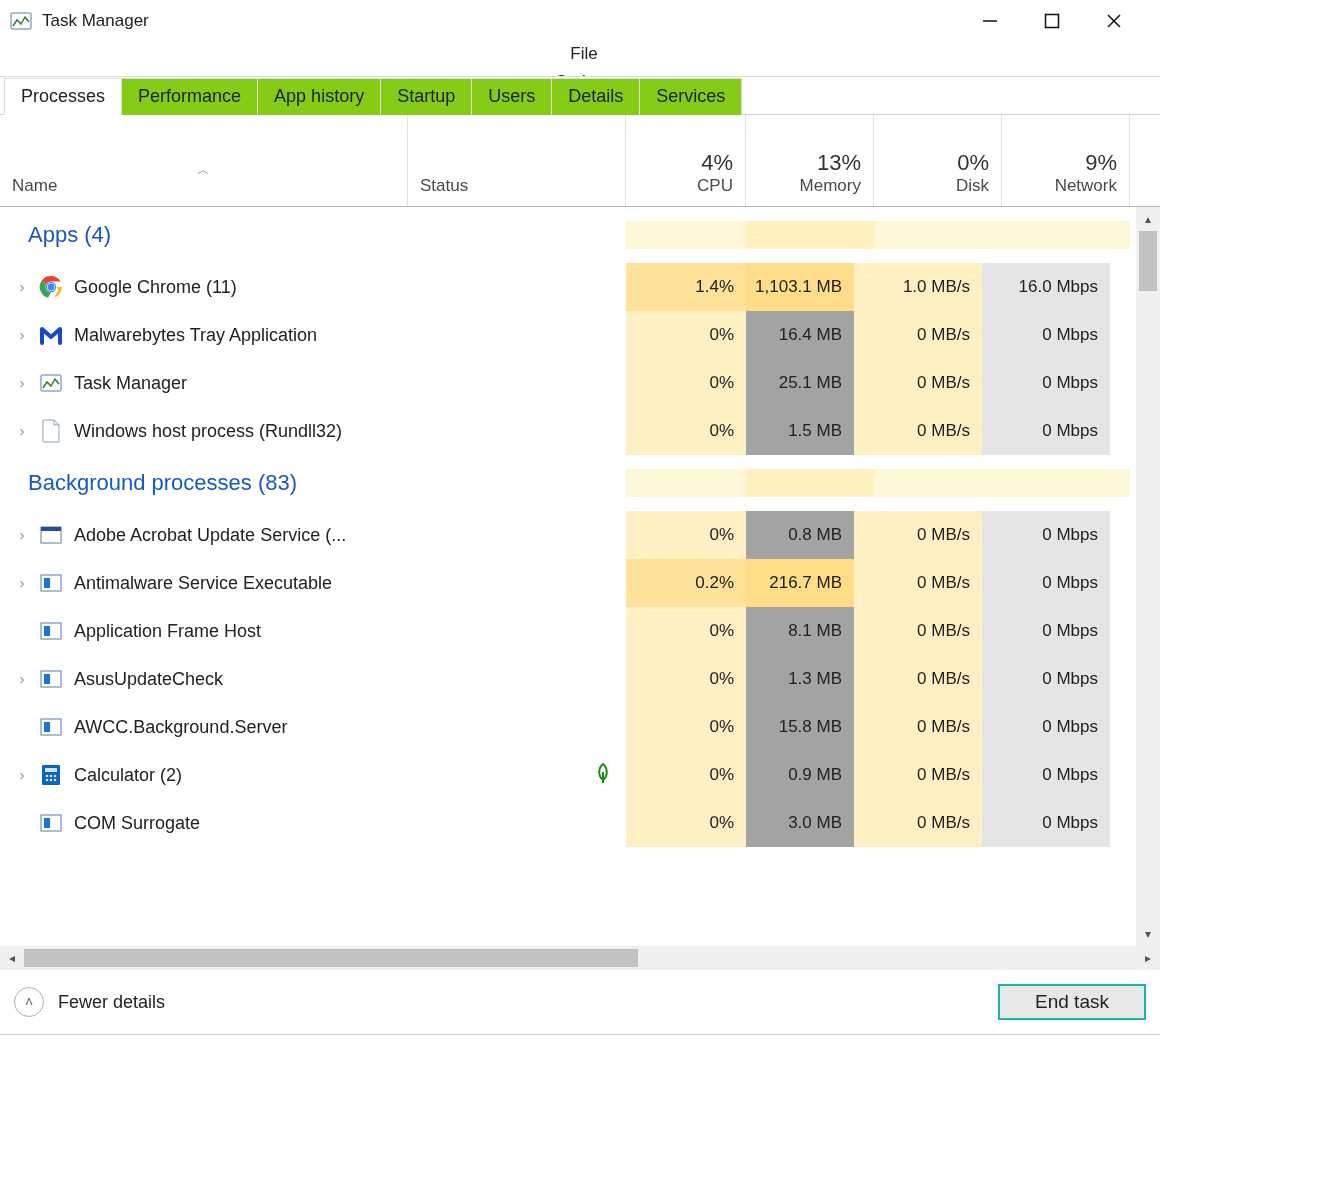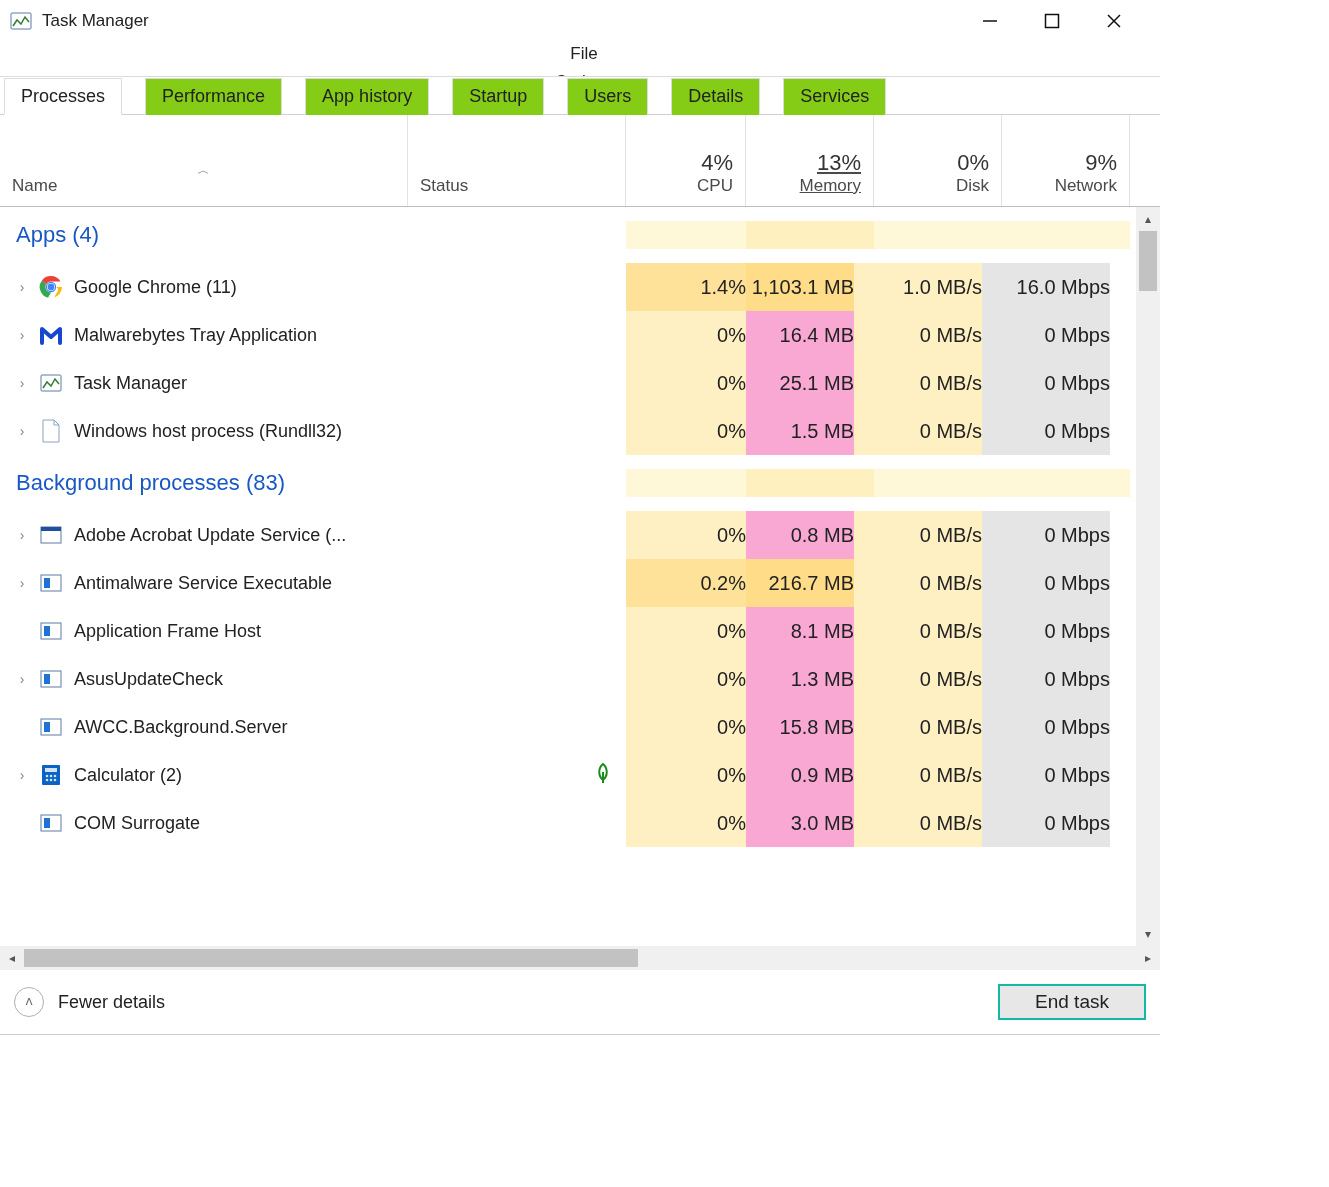--- a/index.html
+++ b/index.html
@@ -62,21 +62,20 @@
     flex-direction: column;
   }
   .menubar .menu-item { padding: 2px 8px; cursor: default; }
   
   .tabrow {
     display: flex;
     border-bottom: 1px solid #d0d0d0;
     background: #fff;
     border-top: 1px solid #dcdcdc;
     padding-left: 4px;
-    gap: 24px;
   }
   .tab {
     padding: 7px 16px;
     font-size: 18px;
     background: #84cc16;
     border: 1px solid #dcdcdc;
     border-bottom: none;
     margin-right: -1px;
     position: relative;
     top: 1px;
@@ -97,41 +96,41 @@
     display: flex;
     flex-direction: column;
     justify-content: flex-end;
     padding: 8px 12px 10px 12px;
     font-size: 17px;
     color: #4a4a4a;
   }
   .col-name  { width: 408px; }
   .col-status{ width: 218px; }
   .col-cpu   { width: 120px; text-align: right; align-items:flex-end;}
-  .col-mem   { width: 128px; text-align: right; align-items:flex-end;text-decoration:underline;}
+  .col-mem   { width: 128px; text-align: right; align-items:flex-end;}
   .col-disk  { width: 128px; text-align: right; align-items:flex-end;}
   .col-net   { width: 128px; text-align: right; align-items:flex-end; border-right:1px solid #e3e3e3;}
   .hdr-percent { font-size: 22px; color:#333; }
   .sort-caret { font-size: 12px; color:#666; align-self:center; height:14px; }
   
   .listwrap {
     flex: 1;
     overflow: hidden;
     position: relative;
   }
   .vscroll {
     position: absolute; right:0; top:0; bottom:0; width:24px;
     background:#f0f0f0;
     display:flex; flex-direction:column; align-items:center;
   }
   .vscroll .arrow { height:24px; width:100%; display:flex;align-items:center;justify-content:center; font-size:12px; color:#555;}
   .vscroll .thumb { background:#c2c2c2; width:18px; height:60px; margin-top:0px; }
   .list { width: 1130px; }
   .group-header {
-    padding: 14px 0 14px 16px;
+    padding: 14px 0 14px 28px;
     color: #1858c4;
     font-size: 22px;
     height: 56px;
     display:flex; align-items:center;
   }
   .row {
     display: flex;
     height: 48px;
     align-items:center;
   }
@@ -141,36 +140,36 @@
     width: 20px; color:#888; font-size:14px;
     display:inline-flex; justify-content:center;
   }
   .proc-icon {
     width: 26px; height:26px; margin: 0 10px 0 6px;
     display:inline-flex; align-items:center; justify-content:center;
     flex-shrink:0;
   }
   .cell-status { width: 218px; }
   .status-leaf { color:#1a8a1a; font-size:20px; margin-left:auto; margin-right:14px;}
-  .cell-num { justify-content:flex-end; font-size:20px; }
+  .cell-num { justify-content:flex-end; padding-right:12px; font-size:17px; }
   .cell-cpu { width:120px; }
   .cell-mem { width:108px; }
   .cell-disk{ width:128px; }
   .cell-net { width:128px; }
   
   .group-header .shade { margin-left:auto; display:flex; height:100%; }
   .group-header .shade > div { height:100%; }
   .shade-cpu  { width:120px; background:#fff8d8; }
   .shade-mem  { width:128px; background:#fff1bf; }
   .shade-disk { width:128px; background:#fff8d8; }
   .shade-net  { width:128px; background:#fff8d8; }
 
   
   .h-cpu  { background:#fff0c4; }
-  .h-mem  { background:#f9a8d4; }
+  .h-mem  { background:#a3a3a3; }
   .h-disk { background:#fff0c4; }
   .h-net  { background:#e5e5e5; }
   
   .h-cpu-hot  { background:#ffe29a; }
   .h-mem-hot  { background:#ffdc87; }
 
   
   .hscroll {
     height: 24px;
     background:#f0f0f0; display:flex; align-items:center;

